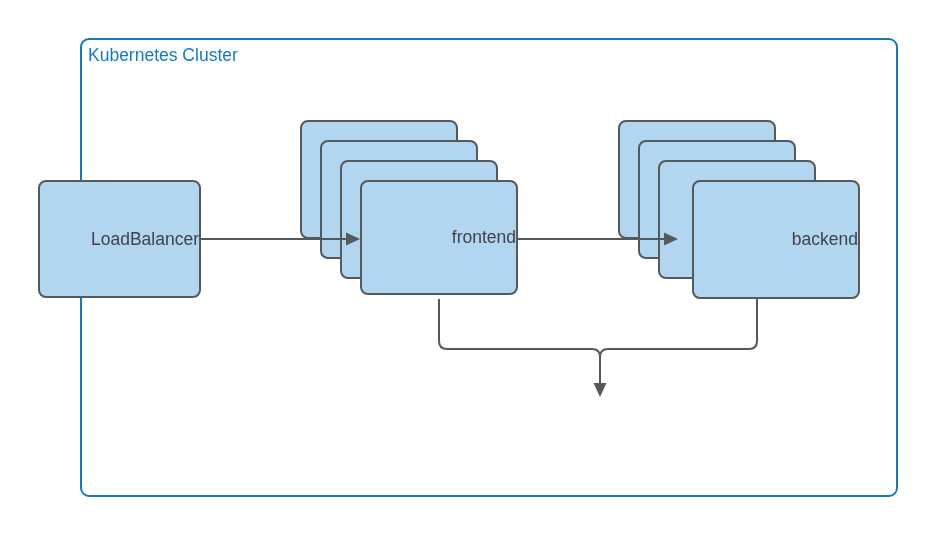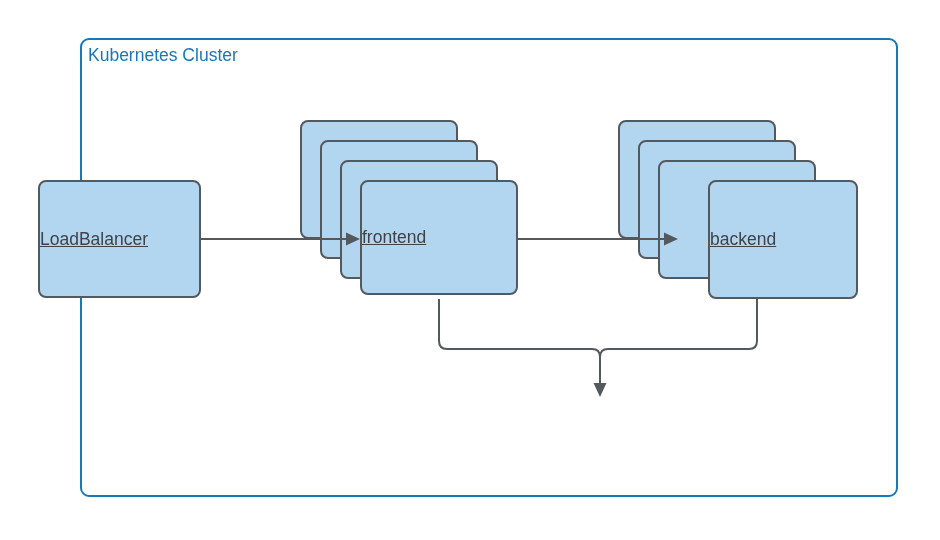--- a/index.html
+++ b/index.html
@@ -35,44 +35,43 @@
     font-size:17.5px;
     line-height:22px;
     z-index:2;
   }
   .node{
     position:absolute;
     background:var(--node-fill);
     border:2px solid var(--node-border);
     border-radius:8px;
     box-sizing:border-box;
-    display:flex;align-items:center;justify-content:flex-start;
+    display:flex;align-items:center;justify-content:flex-end;
     color:var(--node-text);
     font-size:17.5px;
     z-index:3;
-    text-decoration:underline;
   }
   .replica{
     position:absolute;
     background:var(--node-fill);
     border:2px solid var(--node-border);
     border-radius:8px;
     box-sizing:border-box;
     z-index:2;
   }
   .lb{left:38px;top:180px;width:163px;height:118px;}
   .stack-size{width:158px;height:119px;}
   .fe-r1{left:300px;top:120px;}
   .fe-r2{left:320px;top:140px;}
   .fe-r3{left:340px;top:160px;}
   .fe-front{left:360px;top:180px;width:158px;height:115px;}
   .be-r1{left:618px;top:120px;}
   .be-r2{left:638px;top:140px;}
   .be-r3{left:658px;top:160px;}
-  .be-front{left:708px;top:180px;width:150px;height:119px;}
+  .be-front{left:692px;top:180px;width:168px;height:119px;}
   .static-server{left:462px;top:398px;width:276px;height:59px;}
   .connector-layer{
     position:absolute;left:0;top:0;width:940px;height:540px;
     z-index:4;
     pointer-events:none;
   }
 </style>
 </head>
 <body>
 

